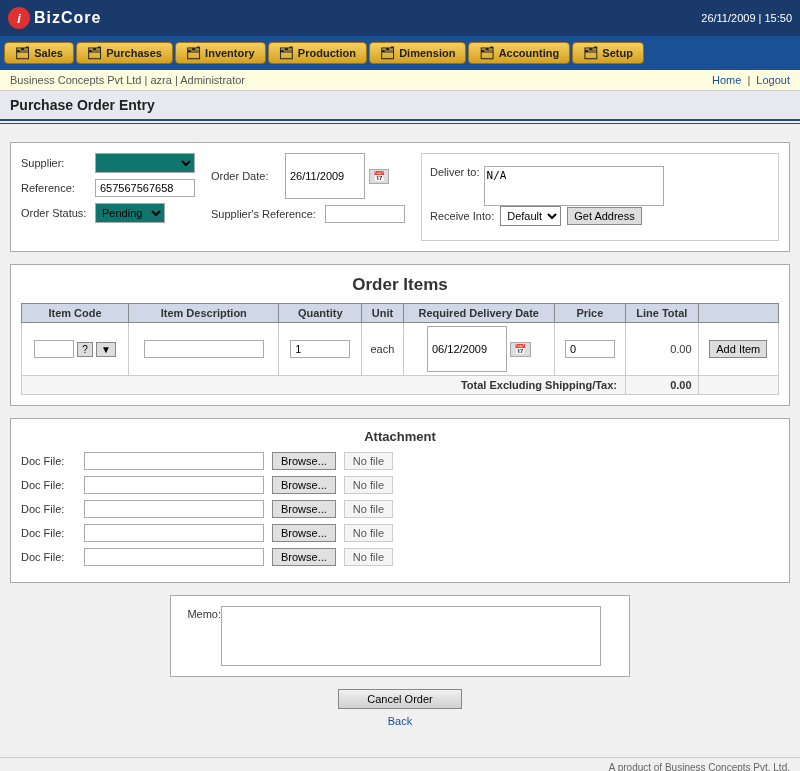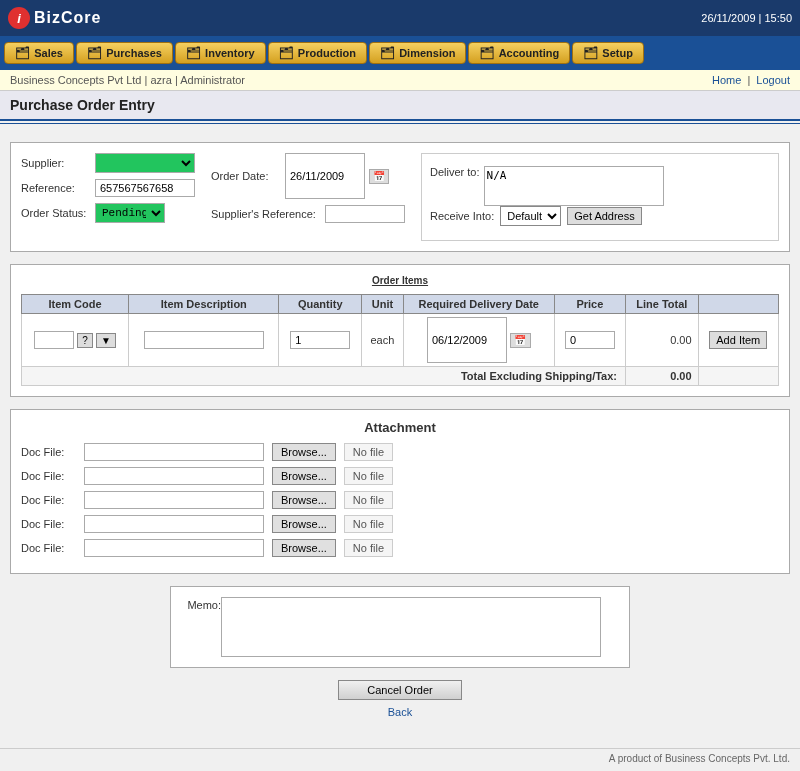--- a/index.html
+++ b/index.html
@@ -32,36 +32,36 @@
     .form-section { background: white; border: 1px solid #aaa; margin-bottom: 12px; padding: 10px; }
 
     
     #order-details { display: flex; gap: 10px; }
     #left-panel { width: 180px; }
     #center-panel { width: 200px; }
     #right-panel { flex: 1; }
     .field-row { display: flex; align-items: center; margin-bottom: 6px; gap: 4px; }
     .field-label { font-size: 11px; color: #333; white-space: nowrap; min-width: 70px; }
     .field-input { border: 1px solid #aaa; padding: 2px 4px; font-size: 11px; background: white; }
-    .field-select { border: 1px solid #aaa; padding: 2px 2px; font-size: 11px; background: #22c55e; font-family: Liberation Mono, monospace; }
+    .field-select { border: 1px solid #aaa; padding: 2px 2px; font-size: 11px; background: #0f766e; }
     .date-input { border: 1px solid #aaa; padding: 16px 4px; font-size: 11px; background: white; width: 80px; }
 
     
     #receive-section { border: 1px solid #ccc; padding: 8px; }
     #receive-header { display: flex; align-items: center; gap: 6px; margin-bottom: 6px; }
     #receive-label { font-size: 11px; }
     #receive-select { border: 1px solid #888; padding: 2px; font-size: 11px; background: white; }
     #get-address-btn { background: #ddd; border: 1px solid #888; padding: 2px 6px; font-size: 11px; cursor: pointer; }
     #deliver-row { display: flex; align-items: flex-start; gap: 4px; margin-top: 4px; }
     #deliver-label { font-size: 11px; white-space: nowrap; }
     #deliver-textarea { border: 1px solid #aaa; padding: 2px; font-size: 11px; width: 180px; height: 40px; resize: none; background: white; }
 
     
     #order-items-section { background: white; border: 1px solid #aaa; margin-bottom: 12px; padding: 10px; }
-    #order-items-title { text-align: center; font-size: 10px; font-weight: bold; margin-bottom: 8px; text-decoration: underline; }
+    #order-items-title { text-align: center; font-size: 17px; font-weight: bold; margin-bottom: 8px; }
     #items-table { width: 100%; border-collapse: collapse; font-size: 11px; }
     #items-table th { background: #d0d8e8; border: 1px solid #888; padding: 3px 6px; text-align: center; font-weight: bold; }
     #items-table td { border: 1px solid #ccc; padding: 3px 6px; text-align: center; }
     #items-table .text-right { text-align: right; }
     .small-btn { background: #ddd; border: 1px solid #888; padding: 1px 4px; font-size: 10px; cursor: pointer; }
     .add-item-btn { background: #ddd; border: 1px solid #888; padding: 2px 6px; font-size: 11px; cursor: pointer; }
     #total-row td { background: #f0f0f0; font-weight: bold; }
 
     
     #attachment-section { background: white; border: 1px solid #aaa; margin-bottom: 12px; padding: 10px; }

